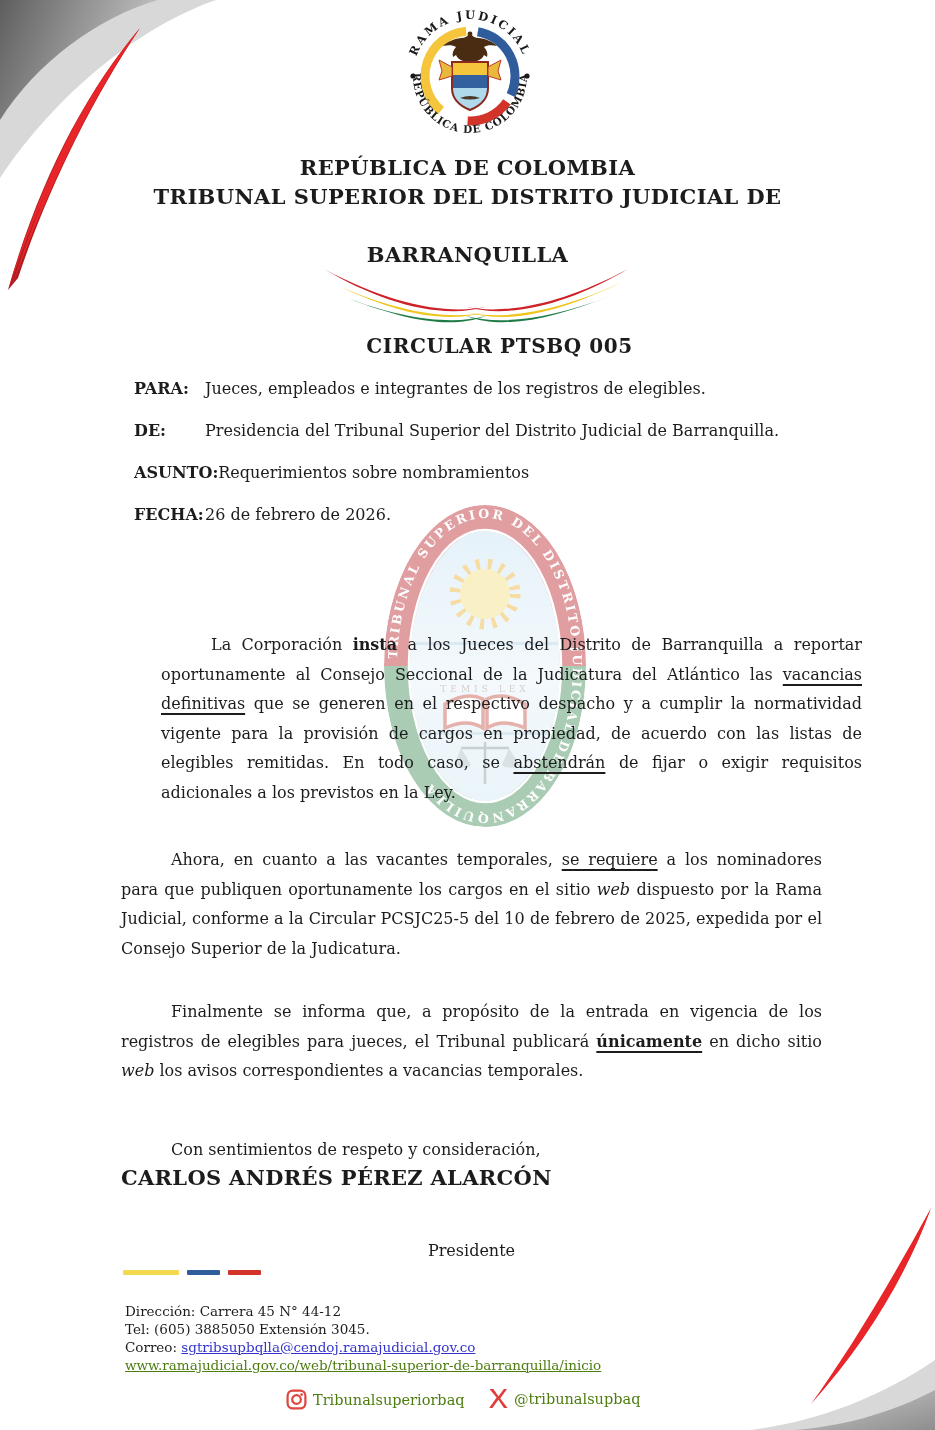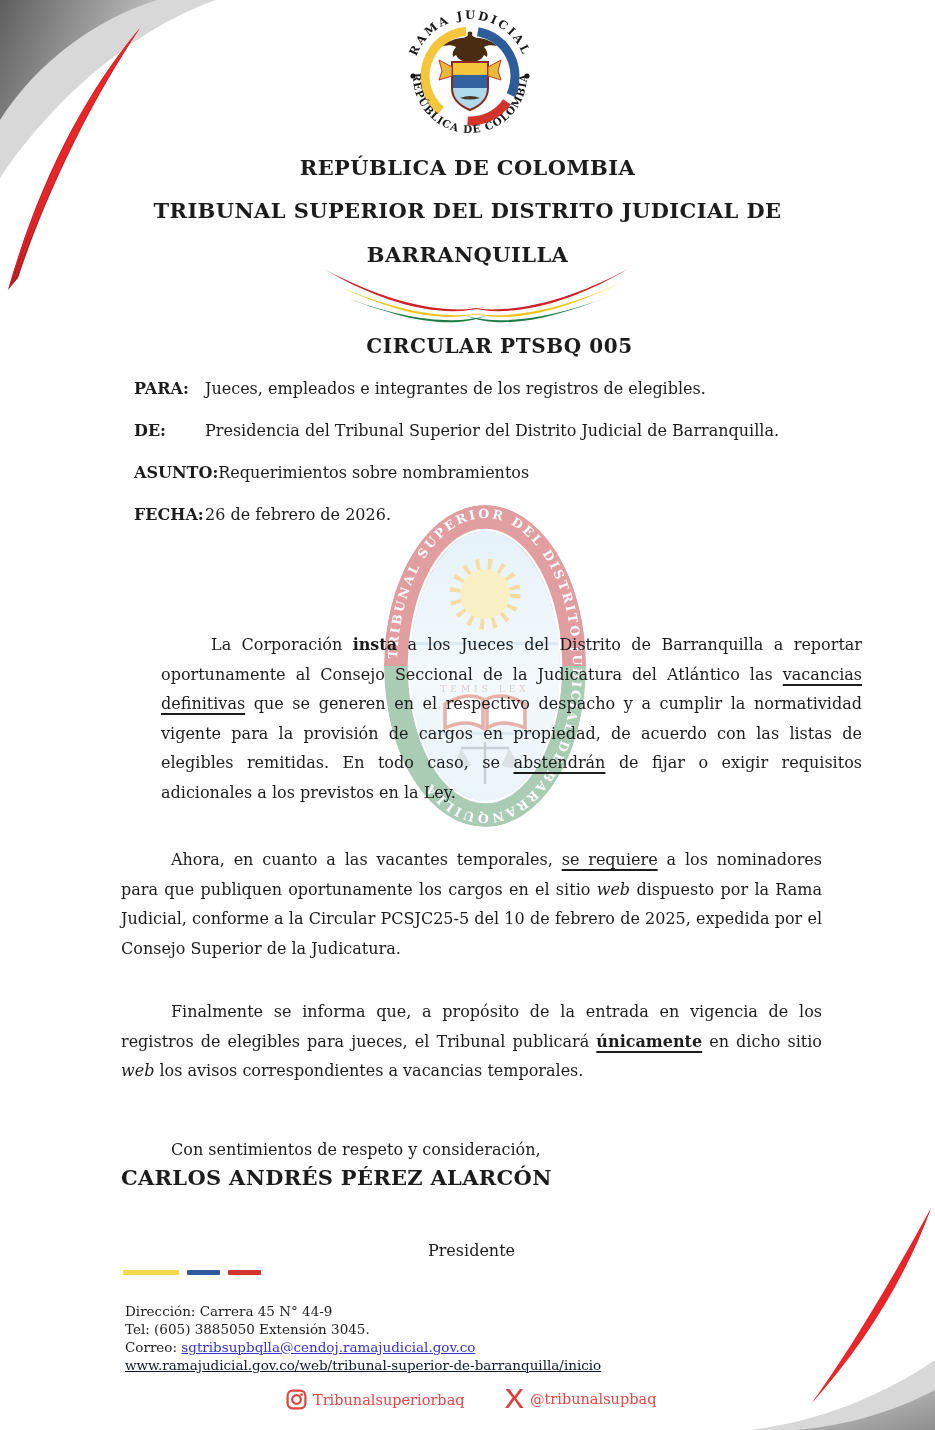--- a/index.html
+++ b/index.html
@@ -5,21 +5,21 @@
   html,body{margin:0;padding:0;}
   body{
     width:935px;height:1430px;position:relative;overflow:hidden;
     background:#ffffff;color:#1c1c1c;
     font-family:"DejaVu Serif","Liberation Serif",serif;
   }
   .abs{position:absolute;}
   
   .hline{left:0;width:935px;text-align:center;font-weight:bold;font-size:21px;letter-spacing:.4px;}
   .h1{top:155px;}
-  .h2{top:198px;}
+  .h2{top:184px;}
   .h3{top:242px;}
   .circular{top:334px;left:0;width:935px;text-align:center;font-weight:bold;font-size:20px;letter-spacing:.6px;padding-left:32px;}
   
   .meta{left:134px;top:368px;width:689px;font-size:16px;line-height:42px;}
   .meta-row{display:flex;}
   .meta-label{flex:0 0 71px;font-weight:bold;}
   .meta-value{flex:1;text-align:justify;}
   
   .para{left:121px;width:701px;font-size:16px;line-height:29.5px;text-align:justify;text-indent:50px;margin:0;}
   .p1{top:630px;margin-left:40px;}
@@ -32,23 +32,23 @@
   .sig-role{top:1241px;left:121px;width:701px;text-align:center;font-size:16px;}
   .dashes{top:1270px;left:123px;height:5px;display:flex;}
   .dash{height:5px;border-radius:1px;}
   .dash-yellow{width:56px;}
   .dash-blue{width:33px;margin-left:8px;}
   .dash-red{width:33px;margin-left:8px;}
   
   .footer{top:1302px;left:125px;width:620px;font-size:13.5px;line-height:18px;}
   .footer a{text-decoration:underline;}
   .social{top:1389px;left:0;width:935px;height:28px;}
-  .social-item{position:absolute;display:flex;align-items:center;font-size:14.5px;color:#ef4444;}
+  .social-item{position:absolute;display:flex;align-items:center;font-size:14.5px;color:#4d7c0f;}
   .social-ig{left:286px;}
-  .social-x{left:504px;}
+  .social-x{left:488px;}
   .social-item svg{margin-right:6px;}
   
   .seal{left:402px;top:6px;}
   .swoosh-center{left:318px;top:263px;}
   .watermark{left:374px;top:494px;opacity:.52;z-index:0;}
   .corner-tl{left:0;top:0;z-index:0;}
   .corner-br{left:715px;top:1130px;z-index:0;}
   .content-layer{position:absolute;inset:0;z-index:1;}
   .content-layer > *{position:absolute;}
 </style>
@@ -197,24 +197,24 @@
   <div class="sig-name">CARLOS ANDRÉS PÉREZ ALARCÓN</div>
   <div class="sig-role">Presidente</div>
 
   <div class="dashes">
     <div class="dash dash-yellow" style="background: rgb(242, 217, 78);"></div>
     <div class="dash dash-blue" style="background: rgb(47, 93, 155);"></div>
     <div class="dash dash-red" style="background: rgb(210, 52, 42);"></div>
   </div>
 
   <div class="footer">
-    <div>Dirección: Carrera 45 N° 44-9</div>
+    <div>Dirección: Carrera 45 N° 44-12</div>
     <div>Tel: (605) 3885050 Extensión 3045.</div>
     <div><span>Correo: </span><a href="#" class="email-link" style="color: rgb(51, 51, 204); text-align: center;">sgtribsupbqlla@cendoj.ramajudicial.gov.co</a></div>
-    <div><a href="#" class="site-link" style="color: #0f172a;">www.ramajudicial.gov.co/web/tribunal-superior-de-barranquilla/inicio</a></div>
+    <div><a href="#" class="site-link" style="color: #4d7c0f;">www.ramajudicial.gov.co/web/tribunal-superior-de-barranquilla/inicio</a></div>
   </div>
 
   <div class="social">
     <div class="social-item social-ig">
       <svg width="21" height="21" viewBox="0 0 21 21">
         <rect x="1.6" y="1.6" width="17.8" height="17.8" rx="5.2" fill="none" stroke="#E0453E" stroke-width="2.2"></rect>
         <circle cx="10.5" cy="10.5" r="4.3" fill="none" stroke="#E0453E" stroke-width="2.2"></circle>
         <circle cx="15.6" cy="5.6" r="1.4" fill="#E0453E"></circle>
       </svg>
       <span>Tribunalsuperiorbaq</span>

